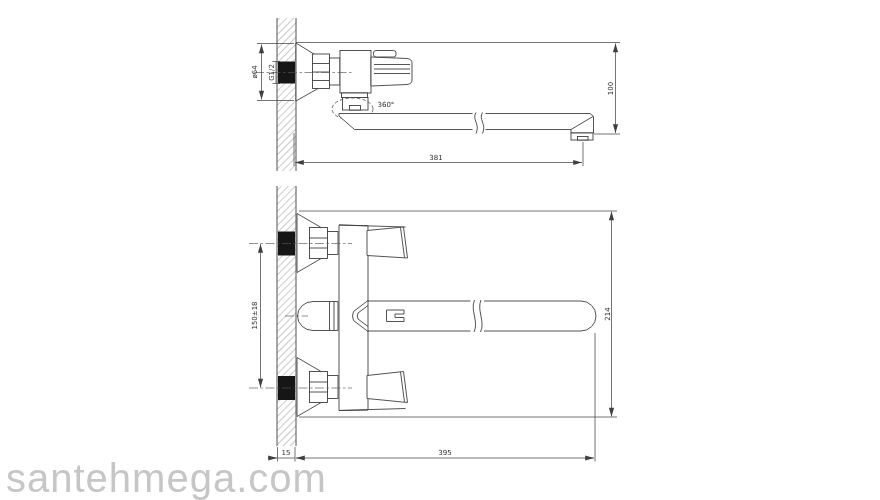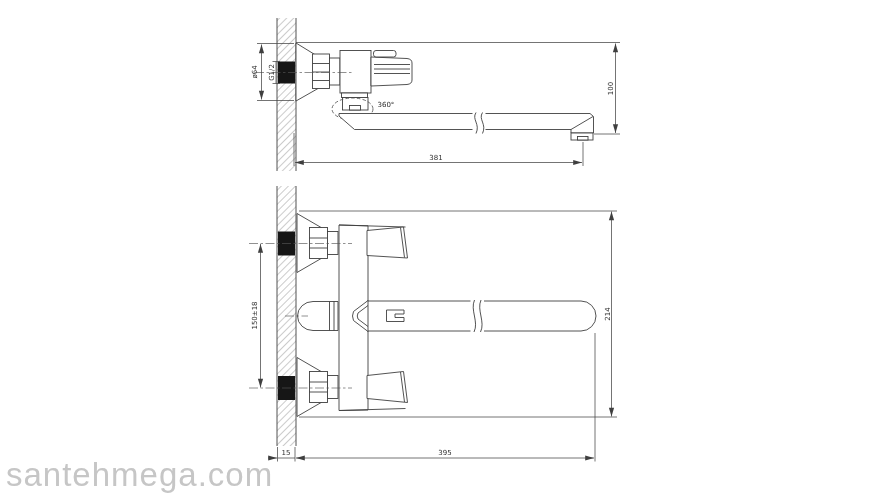--- a/index.html
+++ b/index.html
@@ -7,21 +7,21 @@
           font-family:"Liberation Sans",sans-serif;}
   svg{position:absolute;left:0;top:0;}
   .ln   {stroke:#3f3f3f;stroke-width:0.9;fill:none;stroke-linecap:butt;}
   .part {stroke:#3f3f3f;stroke-width:0.9;fill:#ffffff;}
   .blk  {fill:#161616;stroke:none;}
   .dim  {stroke:#454545;stroke-width:0.75;fill:none;}
   .cl   {stroke:#555555;stroke-width:0.65;fill:none;stroke-dasharray:9 2.5 2.5 2.5;}
   .dash {stroke:#4a4a4a;stroke-width:0.8;fill:none;stroke-dasharray:3.5 2.2;}
   .mask {fill:#ffffff;stroke:none;}
   text.lbl{font:7px "DejaVu Sans",sans-serif;fill:#2d2d2d;}
-  .watermark{position:absolute;left:6px;top:456px;font-size:33px;letter-spacing:1px;
+  .watermark{position:absolute;left:6px;top:456px;font-size:40px;letter-spacing:1px;
              color:#c6c6c6;font-family:"Liberation Sans",sans-serif;}
 </style>
 </head>
 <body>
 
 <div class="canvas">
 <svg width="880" height="500" viewBox="0 0 880 500">
   <defs>
     <pattern id="hatch" width="5" height="5" patternUnits="userSpaceOnUse" patternTransform="rotate(45)">
       <line x1="0" y1="0" x2="0" y2="5" stroke="#6a6a6a" stroke-width="0.7"></line>

